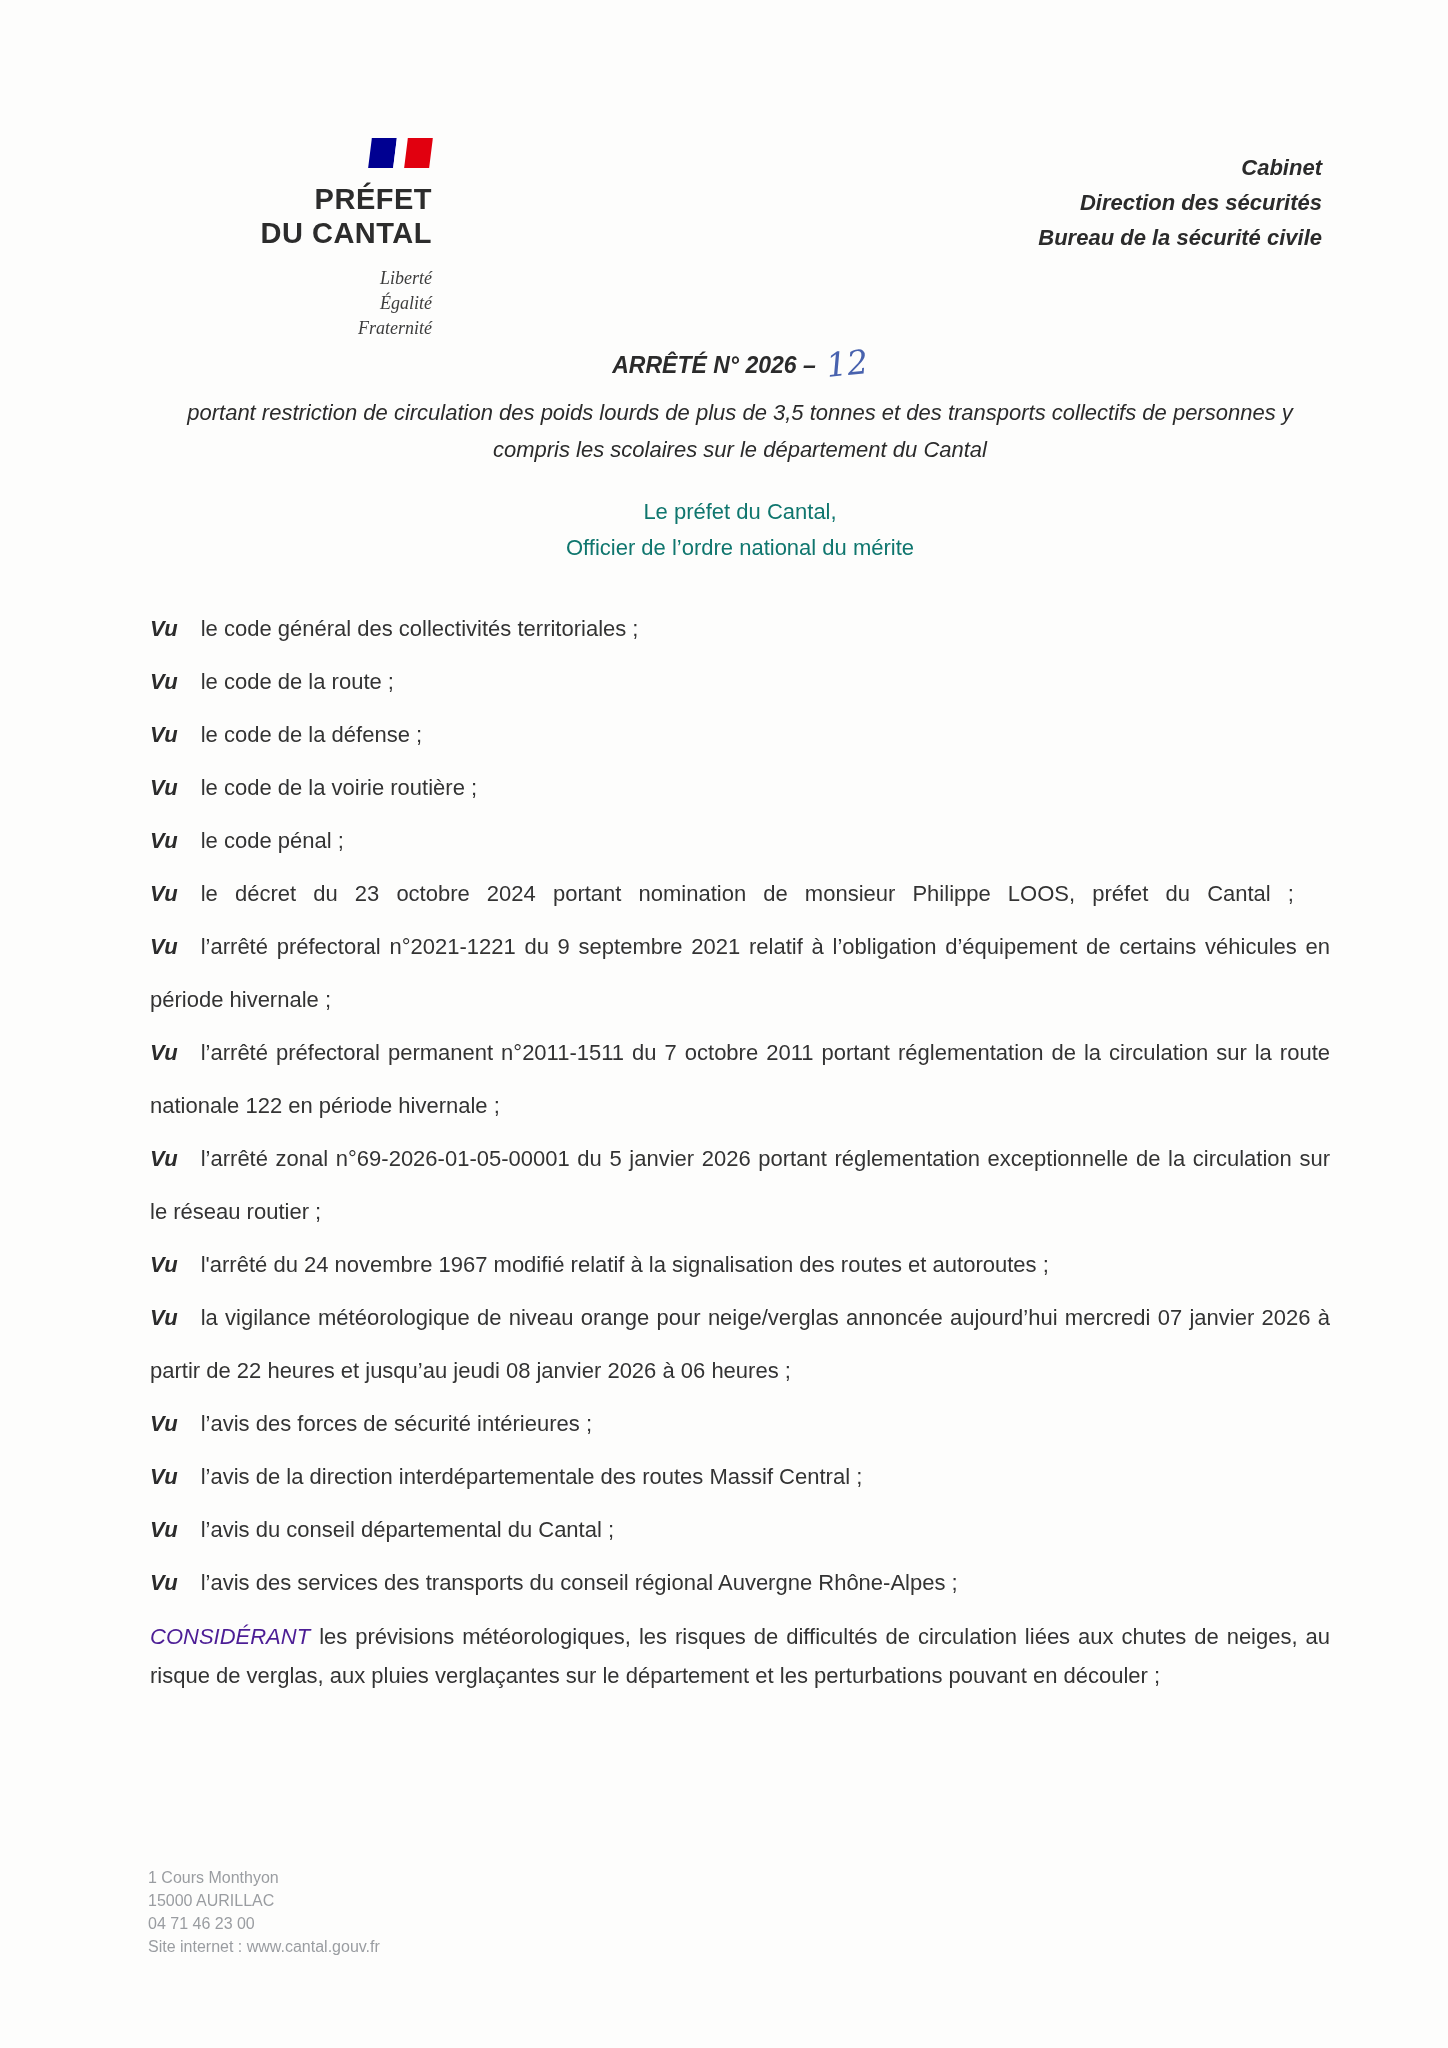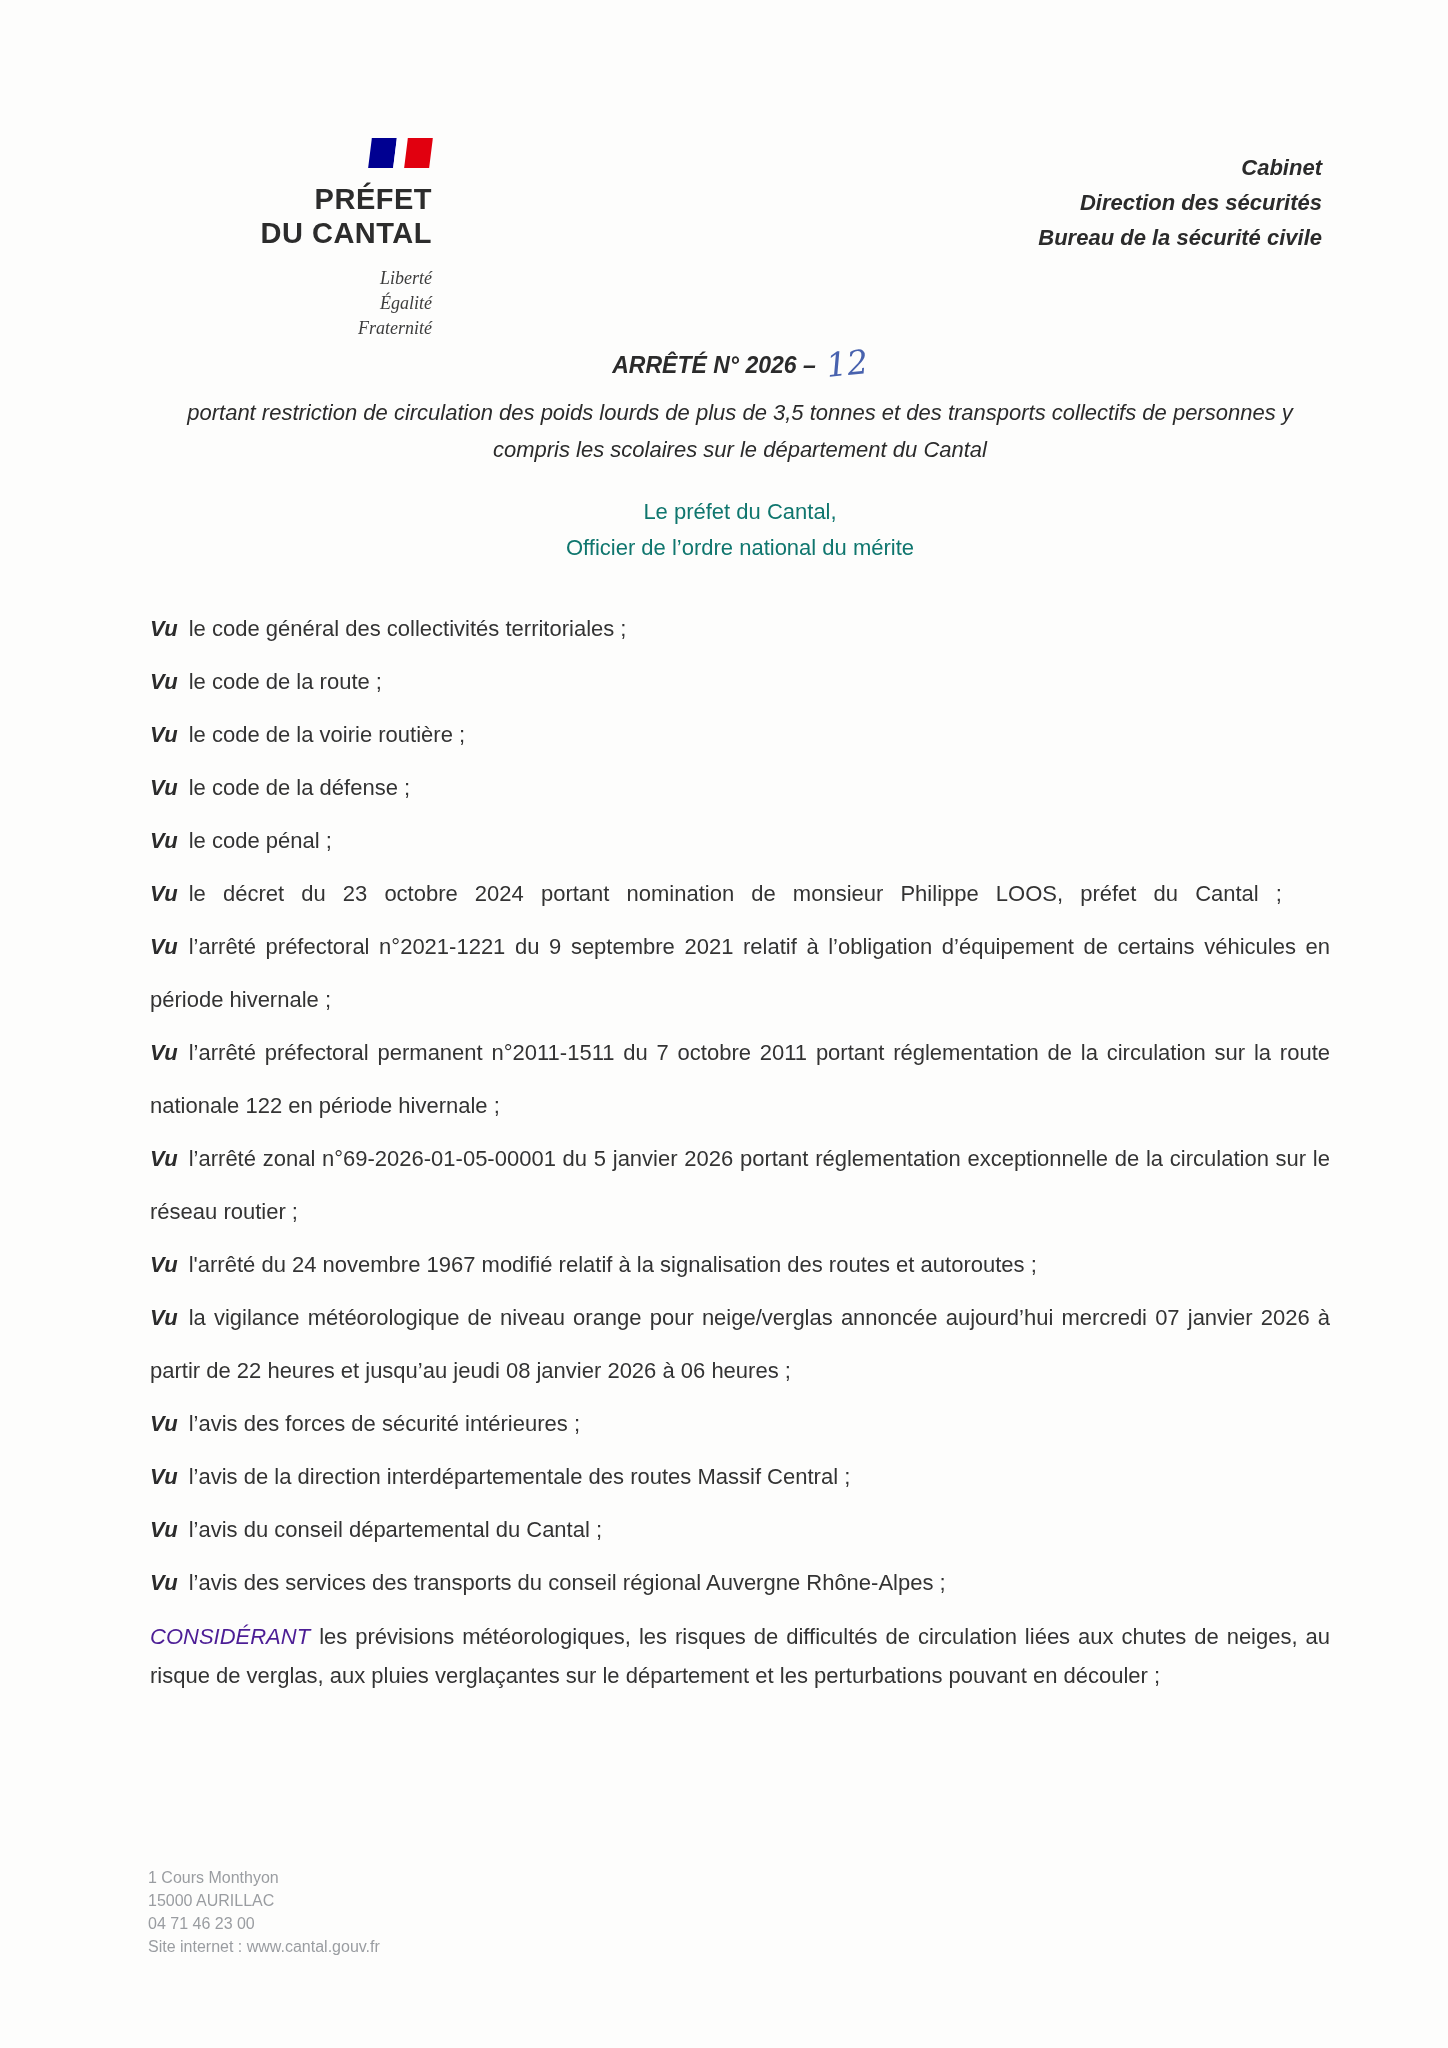--- a/index.html
+++ b/index.html
@@ -43,21 +43,21 @@
   }
   .subtitle {
     margin: 12px auto 0; max-width: 1180px;
     text-align: center; font-weight: normal; font-style: italic;
     font-size: 22px; line-height: 37px; color: #2b2b2b;
   }
   .intro { margin-top: 26px; text-align: center; font-size: 22px; line-height: 36px; color: #0f766e; }
 
   .clauses { margin-top: 36px; }
   .clause { font-size: 22px; line-height: 53px; text-align: justify; color: #333; }
-  .clause .vu { font-weight: bold; font-style: italic; color: #2b2b2b; margin-right: 11px; }
+  .clause .vu { font-weight: bold; font-style: italic; color: #2b2b2b; margin-right: 23px; }
   .ws-wide { word-spacing: 11px; }
   .considerant { margin-top: 8px; font-size: 22px; line-height: 39px; text-align: justify; color: #333; }
   .considerant .vu { font-weight: normal; font-style: italic; color: #4c1d95; margin-right: 9px; }
 
   
   .footer { position: absolute; left: 148px; top: 1866px; font-size: 16px; line-height: 23px; color: #9a9da1; }
 </style>
 </head>
 <body>
 
@@ -93,22 +93,22 @@
     <div class="subtitle">portant restriction de circulation des poids lourds de plus de 3,5 tonnes et des transports collectifs de personnes y compris les scolaires sur le département du Cantal</div>
 
     <div class="intro">
       <div>Le préfet du Cantal,</div>
       <div>Officier de l’ordre national du mérite</div>
     </div>
 
     <div class="clauses">
       <p class="clause"><span class="vu">Vu</span><span>le code général des collectivités territoriales ;</span></p>
       <p class="clause"><span class="vu">Vu</span><span>le code de la route ;</span></p>
+      <p class="clause"><span class="vu">Vu</span><span>le code de la défense ;</span></p>
       <p class="clause"><span class="vu">Vu</span><span>le code de la voirie routière ;</span></p>
-      <p class="clause"><span class="vu">Vu</span><span>le code de la défense ;</span></p>
       <p class="clause"><span class="vu">Vu</span><span>le code pénal ;</span></p>
       <p class="clause ws-wide"><span class="vu">Vu</span><span>le décret du 23 octobre 2024 portant nomination de monsieur Philippe LOOS, préfet du Cantal ;</span></p>
       <p class="clause"><span class="vu">Vu</span><span>l’arrêté préfectoral n°2021-1221 du 9 septembre 2021 relatif à l’obligation d’équipement de certains véhicules en période hivernale ;</span></p>
       <p class="clause"><span class="vu">Vu</span><span>l’arrêté préfectoral permanent n°2011-1511 du 7 octobre 2011 portant réglementation de la circulation sur la route nationale 122 en période hivernale ;</span></p>
       <p class="clause"><span class="vu">Vu</span><span>l’arrêté zonal n°69-2026-01-05-00001 du 5 janvier 2026 portant réglementation exceptionnelle de la circulation sur le réseau routier ;</span></p>
       <p class="clause"><span class="vu">Vu</span><span>l'arrêté du 24 novembre 1967 modifié relatif à la signalisation des routes et autoroutes ;</span></p>
       <p class="clause"><span class="vu">Vu</span><span>la vigilance météorologique de niveau orange pour neige/verglas annoncée aujourd’hui mercredi 07 janvier 2026 à partir de 22 heures et jusqu’au jeudi 08 janvier 2026 à 06 heures ;</span></p>
       <p class="clause"><span class="vu">Vu</span><span>l’avis des forces de sécurité intérieures ;</span></p>
       <p class="clause"><span class="vu">Vu</span><span>l’avis de la direction interdépartementale des routes Massif Central ;</span></p>
       <p class="clause"><span class="vu">Vu</span><span>l’avis du conseil départemental du Cantal ;</span></p>

